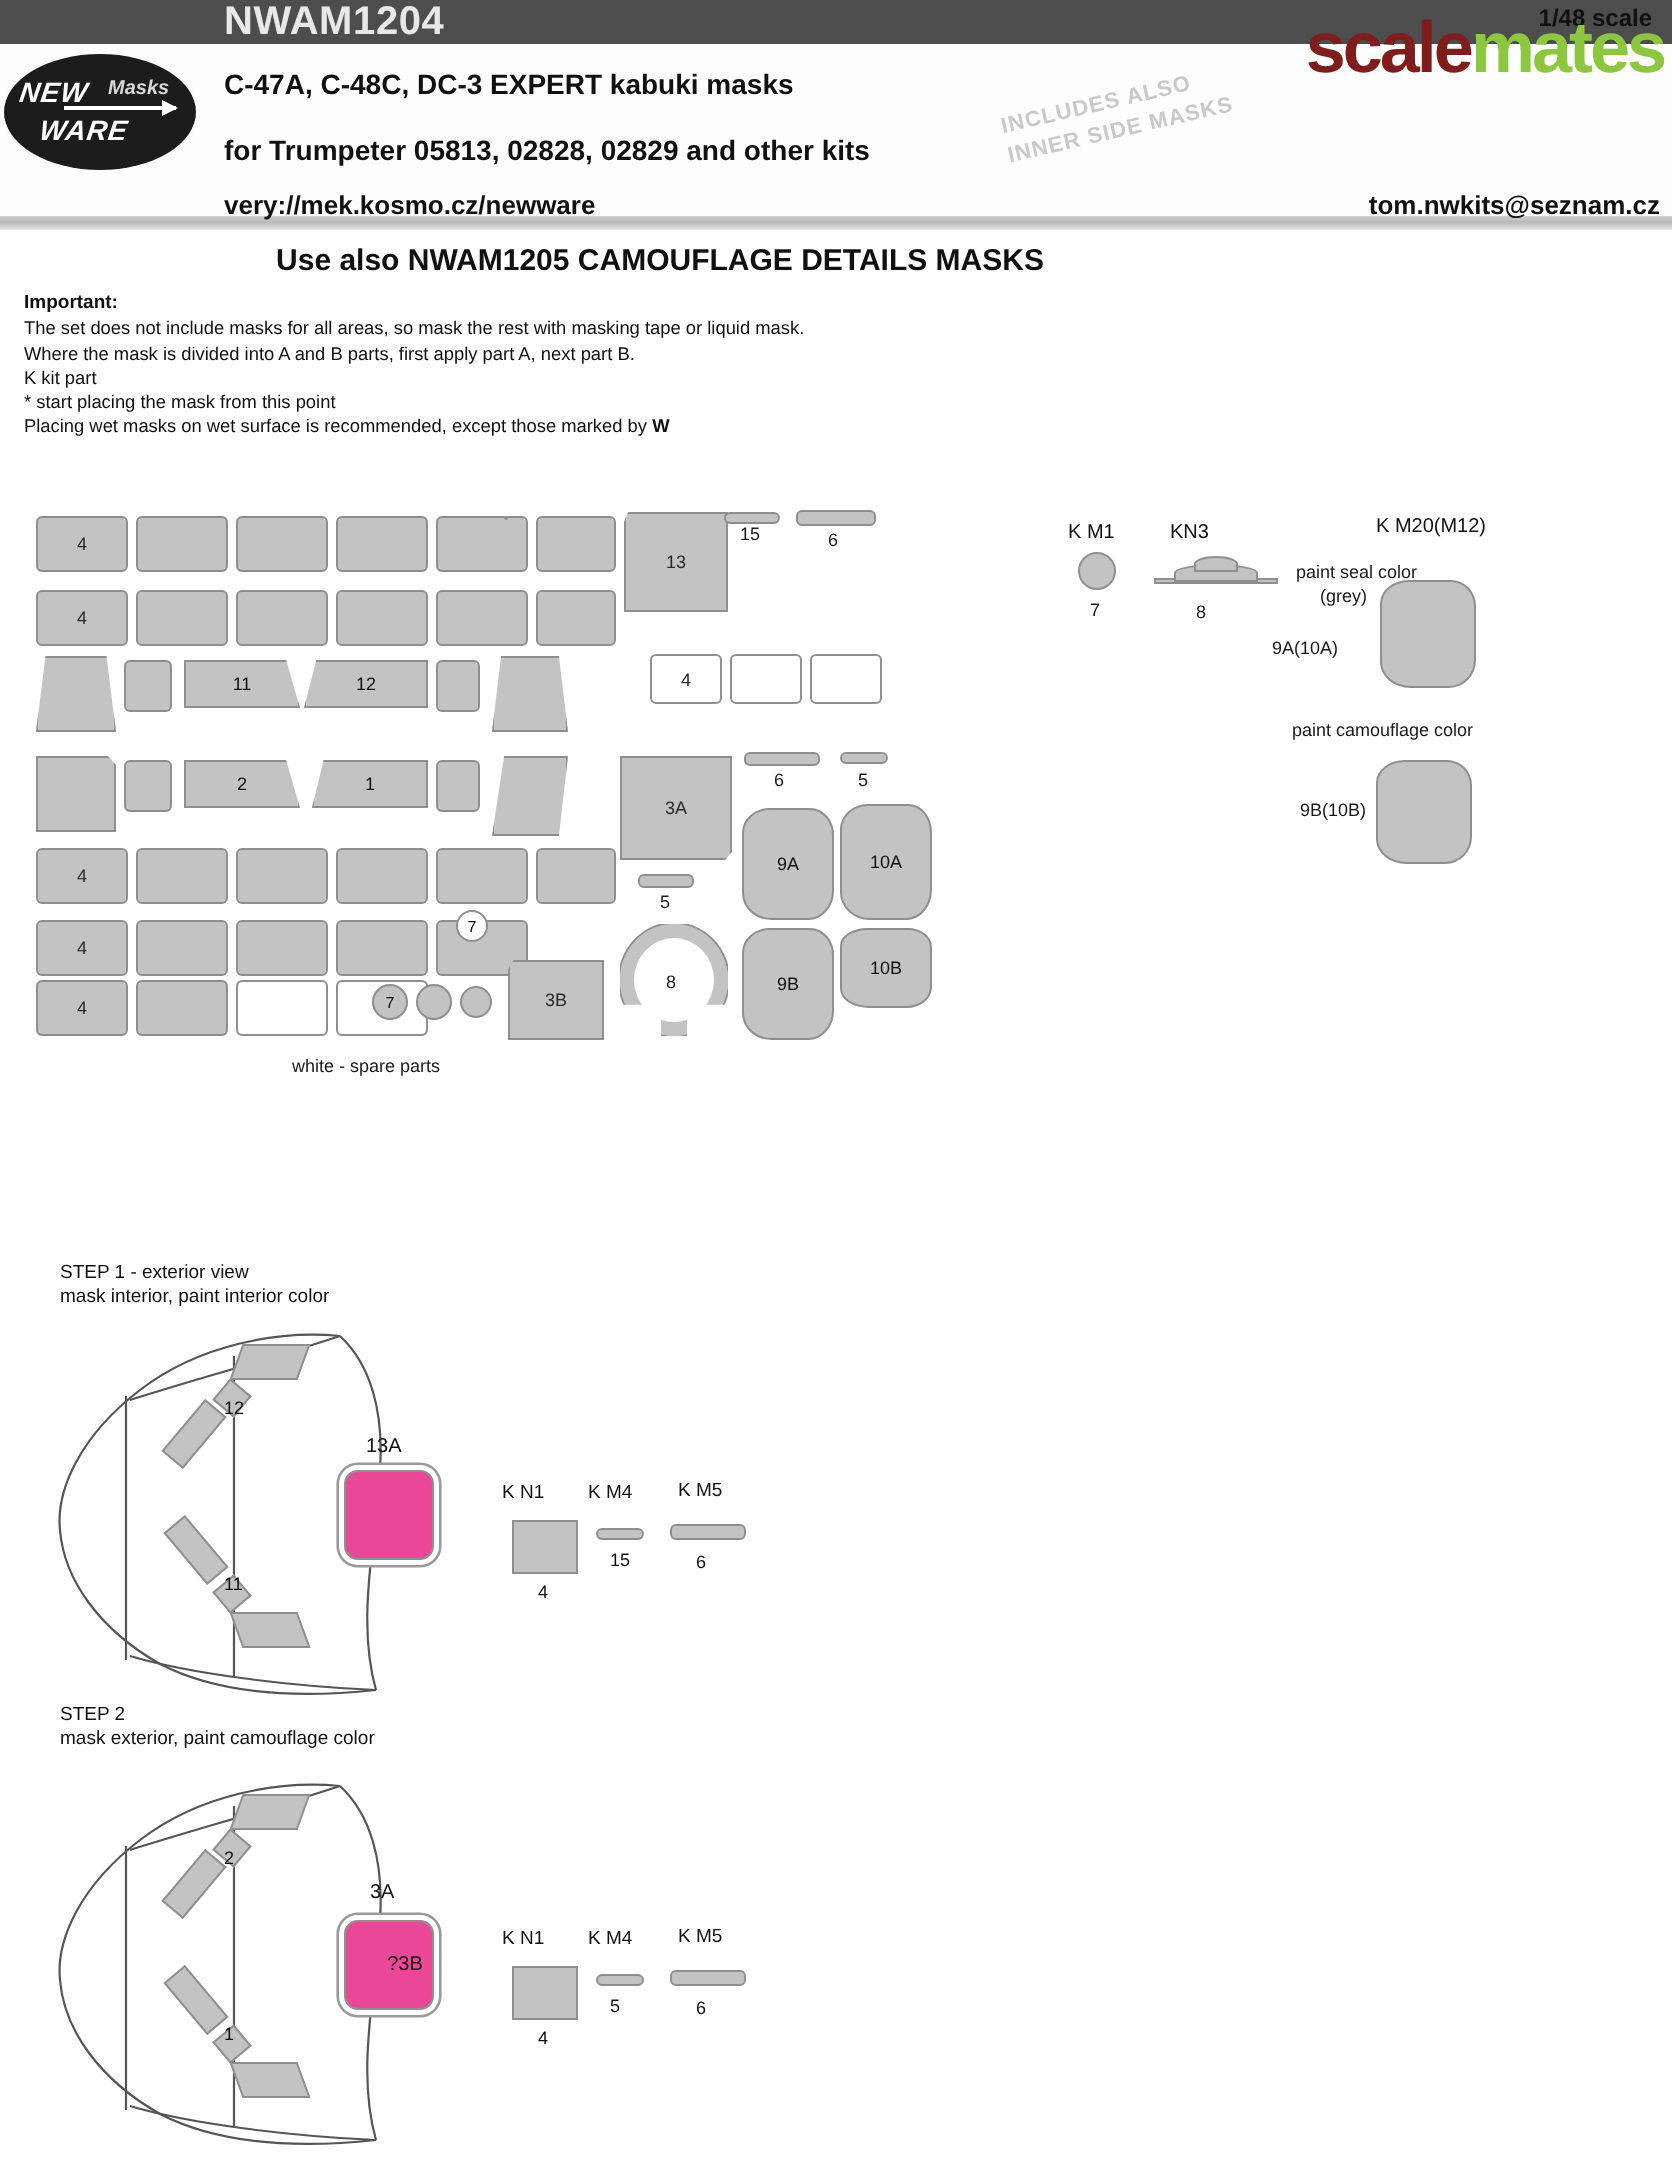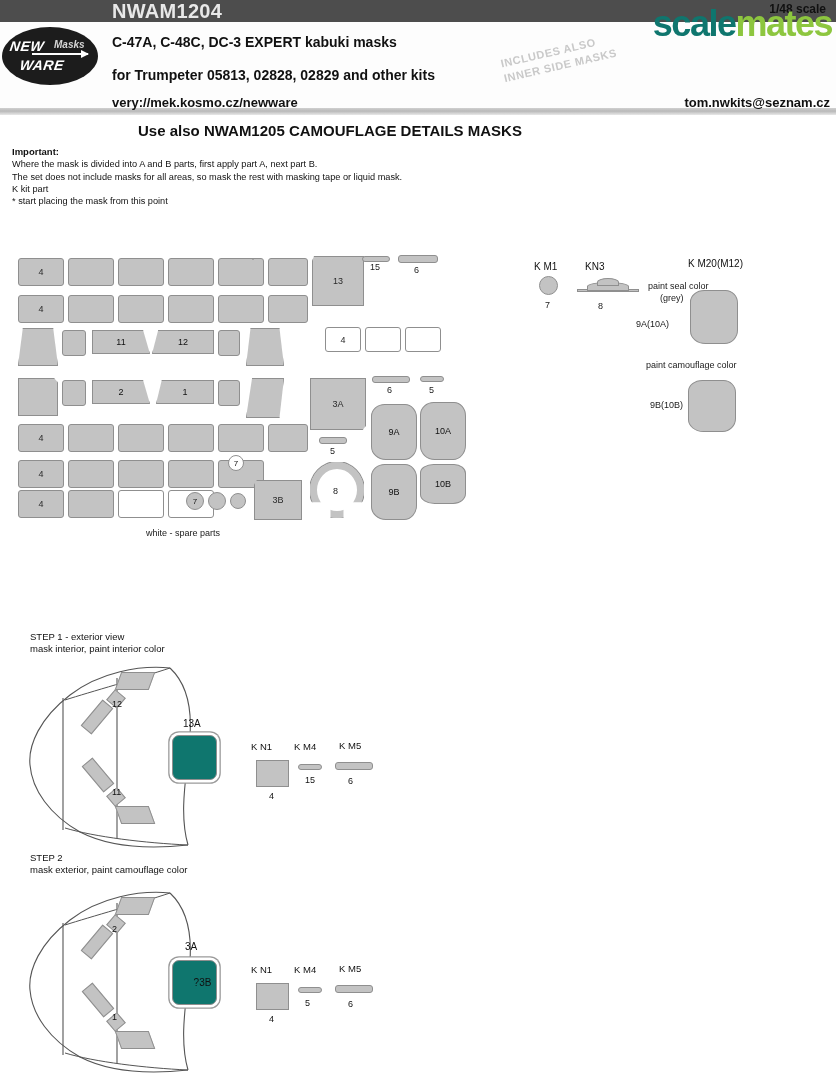--- a/index.html
+++ b/index.html
@@ -27,21 +27,21 @@
   #prod-code{position:absolute;left:112px;top:0px;font-size:20px;font-weight:bold;
              color:#e8e8e8;letter-spacing:.3px;font-family:"Liberation Sans",sans-serif;}
   #hdr-line1{position:absolute;left:112px;top:34px;font-size:14px;font-weight:bold;}
   #hdr-line2{position:absolute;left:112px;top:67px;font-size:14px;font-weight:bold;}
   #hdr-url{position:absolute;left:112px;top:95px;font-size:13px;font-weight:bold;}
   #hdr-mail{position:absolute;right:6px;top:95px;font-size:13px;font-weight:bold;}
 
   #scale-text{position:absolute;right:10px;top:2px;font-size:12px;font-weight:bold;color:#111;}
   #watermark{position:absolute;right:4px;top:6px;font-size:36px;font-weight:bold;line-height:1;
              letter-spacing:-1.5px;}
-  #watermark .w1{color:#0f766e;}
+  #watermark .w1{color:#7f1d1d;}
   #watermark .w2{color:#8dc63f;}
 
   #includes{position:absolute;left:500px;top:34px;width:200px;transform:rotate(-13deg);
             color:#c9c9c9;font-size:11px;font-weight:bold;letter-spacing:.6px;line-height:15px;}
 
   
   #subtitle{position:absolute;left:0;top:122px;width:660px;text-align:center;
             font-size:15px;font-weight:bold;}
   #important{position:absolute;left:12px;top:146px;width:560px;font-size:9.2px;line-height:12.3px;}
   #important .ttl{font-weight:bold;font-size:9.5px;}
@@ -64,21 +64,21 @@
         display:flex;align-items:center;justify-content:center;font-size:9px;
         border-radius:30% 26% 28% 32%/22% 24% 26% 24%;}
   .trap{position:absolute;background:#c3c3c3;border:1.4px solid #8f8f8f;box-sizing:border-box;
         display:flex;align-items:center;justify-content:center;font-size:9px;}
 
   
   .steptitle{position:absolute;font-size:9.5px;line-height:11.5px;}
   .fuse{position:absolute;}
   .win{position:absolute;background:#c3c3c3;border:1.3px solid #8f8f8f;box-sizing:border-box;}
   .panelnum{position:absolute;font-size:9px;}
-  .sqmask{position:absolute;background:#0f766e;border:1.5px solid #8f8f8f;border-radius:7px;
+  .sqmask{position:absolute;background:#ec4899;border:1.5px solid #8f8f8f;border-radius:7px;
           box-sizing:border-box;display:flex;align-items:center;justify-content:center;font-size:10px;
           box-shadow:0 0 0 2.5px #fff, 0 0 0 3.8px #9a9a9a;padding-left:16px;}
   .kmlab{position:absolute;font-size:9.5px;}
   .kmnum{position:absolute;font-size:9px;}
 </style>
 </head>
 <body>
 
 <div id="header-bar"></div>
 <div id="header-white"></div>
@@ -102,24 +102,25 @@
 
 <div id="includes">
   <div>INCLUDES ALSO</div>
   <div>INNER SIDE MASKS</div>
 </div>
 
 <div id="subtitle">Use also NWAM1205 CAMOUFLAGE DETAILS MASKS</div>
 
 <div id="important">
   <div class="ttl">Important:</div>
+  <div>The set does not include masks for all areas, so mask the rest with masking tape or liquid mask.</div>
   <div>Where the mask is divided into A and B parts, first apply part A, next part B.</div>
-  <div>The set does not include masks for all areas, so mask the rest with masking tape or liquid mask.</div>
   <div>K  kit part</div>
   <div>*  start placing the mask from this point</div>
+  <div><span>Placing wet masks on wet surface is recommended, except those marked by </span><span class="bold">W</span></div>
 </div>
 
 <div class="mask rr" style="left:18px;top:258px;width:46px;height:28px;">4</div>
 <div class="mask rr" style="left:68px;top:258px;width:46px;height:28px;"></div>
 <div class="mask rr" style="left:118px;top:258px;width:46px;height:28px;"></div>
 <div class="mask rr" style="left:168px;top:258px;width:46px;height:28px;"></div>
 <div class="mask rr" style="left:218px;top:258px;width:46px;height:28px;"></div>
 <div class="mask rr" style="left:268px;top:258px;width:40px;height:28px;"></div>
 <div class="mask rr" style="left:252px;top:258px;width:0px;height:0px;"></div>
 

